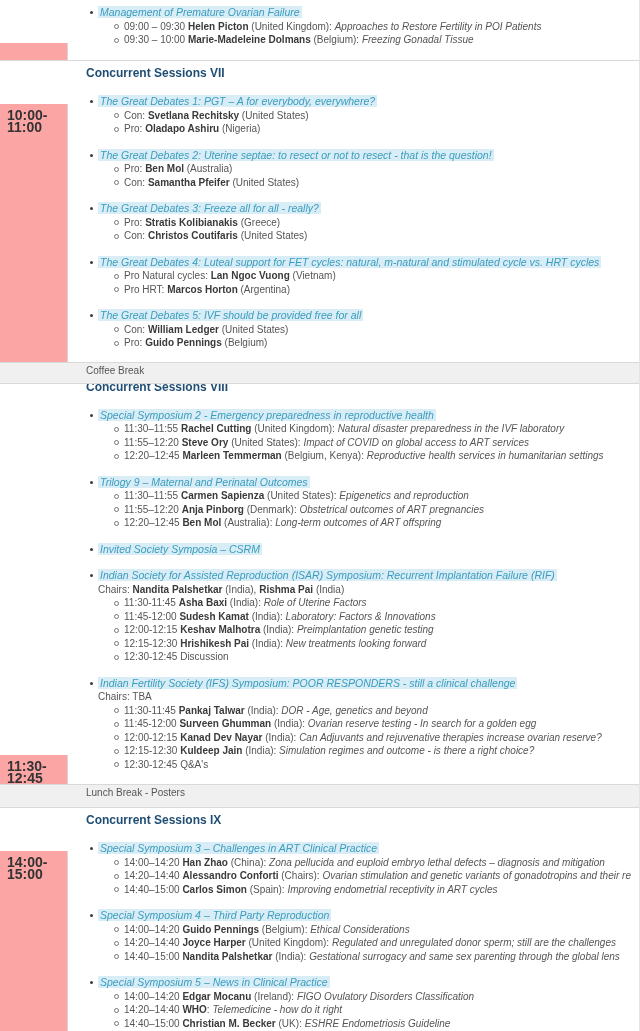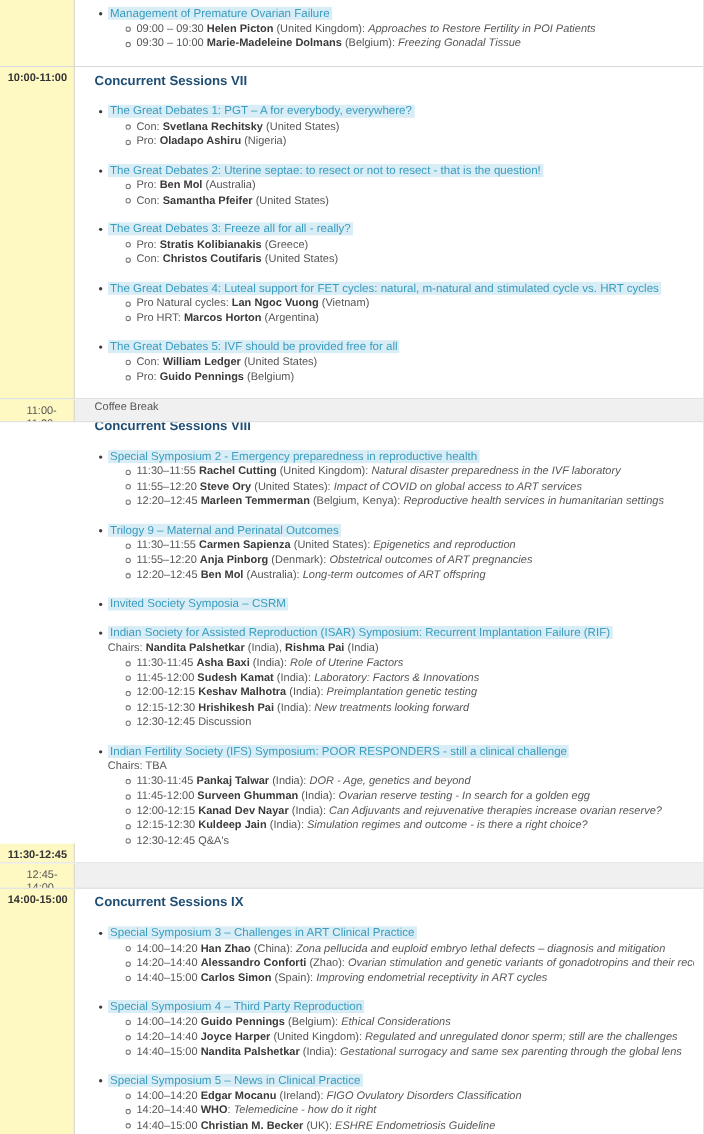--- a/index.html
+++ b/index.html
@@ -1,32 +1,32 @@
 <!DOCTYPE html>
 <html><head>
 <meta charset="utf-8">
 <title>Conference Program</title>
 <style>
   html,body{margin:0;padding:0;background:#fff;}
   body{width:640px;font-family:"Liberation Sans",sans-serif;}
   .page{width:640px;height:1031px;overflow:hidden;background:#fff;box-sizing:border-box;border-right:1px solid #e4e4e4;}
   .row{display:flex;box-sizing:border-box;border-bottom:1px solid #d9d9d9;overflow:hidden;background:#fff;}
   .row:last-child{border-bottom:none;}
-  .cell-time{flex:0 0 68px;width:68px;background:#fef9c3;border-right:1px solid #d5d5d5;padding:5px 3px 0 7px;font-size:10px;color:#555;box-sizing:border-box;line-height:12px;}
+  .cell-time{flex:0 0 68px;width:68px;background:#fca5a5;border-right:1px solid #d5d5d5;padding:5px 3px 0 7px;font-size:14px;color:#555;box-sizing:border-box;line-height:12px;margin-top:43px;}
   .row-session .cell-time{font-weight:bold;color:#333;}
   .row-break{background:#f0f0f0;}
   .row-break .cell-time{font-weight:normal;color:#555;padding-top:5px;padding-left:24px;}
   .cell-content{flex:1;padding:6px 8px 0 18px;box-sizing:border-box;min-width:0;}
   .row-break .cell-content{padding-top:2px;}
   .break-label{font-size:10px;color:#555;line-height:12px;}
   .session-header{font-size:12px;font-weight:bold;color:#1f4e74;line-height:13px;margin:0 0 15px 0;white-space:nowrap;}
   ul.groups{list-style:none;margin:0;padding:0;}
   li.group{position:relative;padding-left:12px;margin-bottom:13px;}
   li.group::before{content:"";position:absolute;left:4px;top:5px;width:3px;height:3px;border-radius:50%;background:#3c3c3c;}
-  .group-title{line-height:13.5px;font-size:10.5px;white-space:nowrap;overflow:hidden;}
+  .group-title{line-height:13.5px;font-size:10.5px;white-space:nowrap;overflow:hidden;font-style:italic;}
   .title-link{background:#d9edf6;color:#3a9cbe;padding:0 2px;text-decoration:none;cursor:pointer;}
   .chairs-line{line-height:13.5px;font-size:10px;color:#555;white-space:nowrap;overflow:hidden;}
   ul.talks{list-style:none;margin:0;padding:0;}
   li.talk{position:relative;margin-left:16px;padding-left:10px;line-height:13.5px;font-size:10px;color:#555;white-space:nowrap;overflow:hidden;}
   li.talk::before{content:"";position:absolute;left:0;top:4.5px;width:3px;height:3px;border:1px solid #767676;border-radius:50%;box-sizing:content-box;background:transparent;}
   .seg-b{font-weight:bold;color:#3a3a3a;}
   .seg-i{font-style:italic;}
 </style>
 </head>
 <body>
@@ -140,31 +140,34 @@
                 <li class="talk"><span class="seg-t">12:00-12:15 </span><span class="seg-b">Kanad Dev Nayar</span><span class="seg-t"> (India): </span><span class="seg-i">Can Adjuvants and rejuvenative therapies increase ovarian reserve?</span></li>
                 <li class="talk"><span class="seg-t">12:15-12:30 </span><span class="seg-b">Kuldeep Jain</span><span class="seg-t"> (India): </span><span class="seg-i">Simulation regimes and outcome - is there a right choice?</span></li>
                 <li class="talk"><span class="seg-t">12:30-12:45 Q&amp;A's</span></li>
               </ul>
             </li>
           </ul>
         </div>
       </div>
       <div class="row row-break" style="height: 23px;">
         <div class="cell-time">12:45-14:00</div>
+        <div class="cell-content">
+          <div class="break-label">Lunch Break - Posters</div>
+        </div>
       </div>
       <div class="row row-session" style="height: 223px;">
         <div class="cell-time">14:00-15:00</div>
         <div class="cell-content">
           <div class="session-header">Concurrent Sessions IX</div>
           <ul class="groups">
             <li class="group">
               <div class="group-title"><span class="title-link">Special Symposium 3 – Challenges in ART Clinical Practice</span></div>
               <ul class="talks">
                 <li class="talk"><span class="seg-t">14:00–14:20 </span><span class="seg-b">Han Zhao</span><span class="seg-t"> (China): </span><span class="seg-i">Zona pellucida and euploid embryo lethal defects – diagnosis and mitigation</span></li>
-                <li class="talk"><span class="seg-t">14:20–14:40 </span><span class="seg-b">Alessandro Conforti</span><span class="seg-t"> (Zhao): </span><span class="seg-i">Ovarian stimulation and genetic variants of gonadotropins and their receptors</span></li>
+                <li class="talk"><span class="seg-t">14:20–14:40 </span><span class="seg-b">Alessandro Conforti</span><span class="seg-t"> (Chairs): </span><span class="seg-i">Ovarian stimulation and genetic variants of gonadotropins and their receptors</span></li>
                 <li class="talk"><span class="seg-t">14:40–15:00 </span><span class="seg-b">Carlos Simon</span><span class="seg-t"> (Spain): </span><span class="seg-i">Improving endometrial receptivity in ART cycles</span></li>
               </ul>
             </li>
             <li class="group">
               <div class="group-title"><span class="title-link">Special Symposium 4 – Third Party Reproduction</span></div>
               <ul class="talks">
                 <li class="talk"><span class="seg-t">14:00–14:20 </span><span class="seg-b">Guido Pennings</span><span class="seg-t"> (Belgium): </span><span class="seg-i">Ethical Considerations</span></li>
                 <li class="talk"><span class="seg-t">14:20–14:40 </span><span class="seg-b">Joyce Harper</span><span class="seg-t"> (United Kingdom): </span><span class="seg-i">Regulated and unregulated donor sperm; still are the challenges</span></li>
                 <li class="talk"><span class="seg-t">14:40–15:00 </span><span class="seg-b">Nandita Palshetkar</span><span class="seg-t"> (India): </span><span class="seg-i">Gestational surrogacy and same sex parenting through the global lens</span></li>
               </ul>

